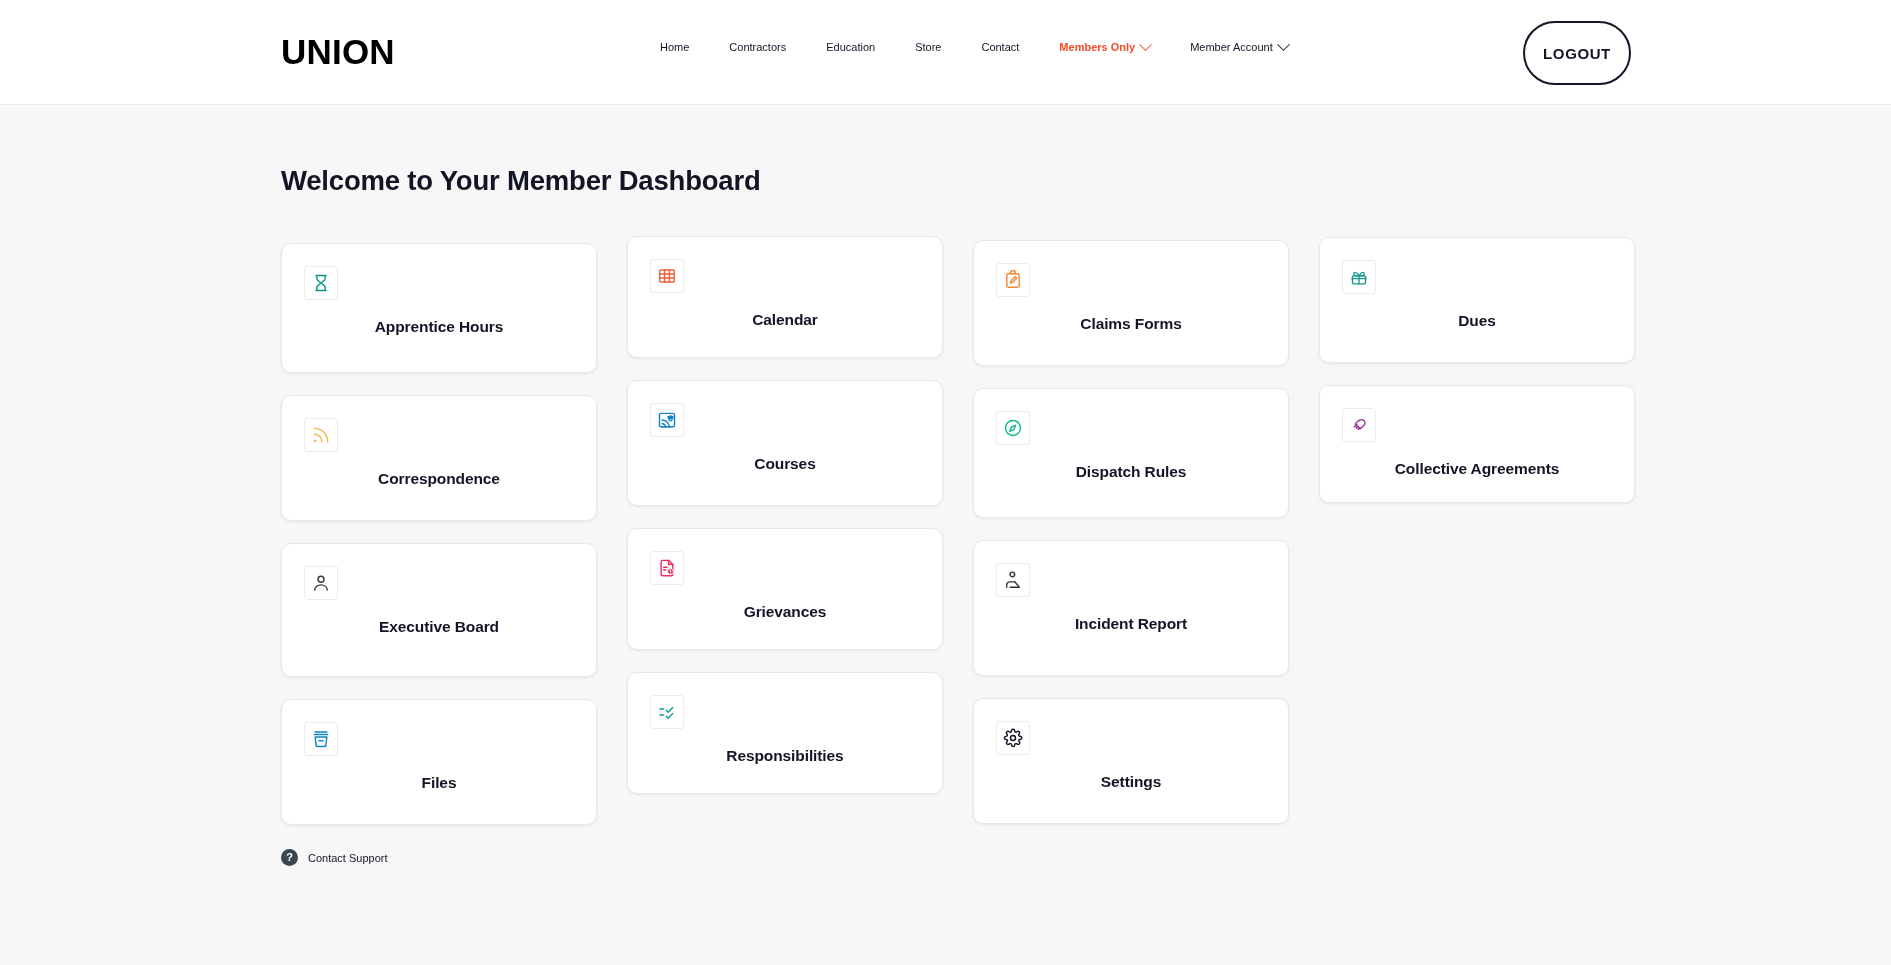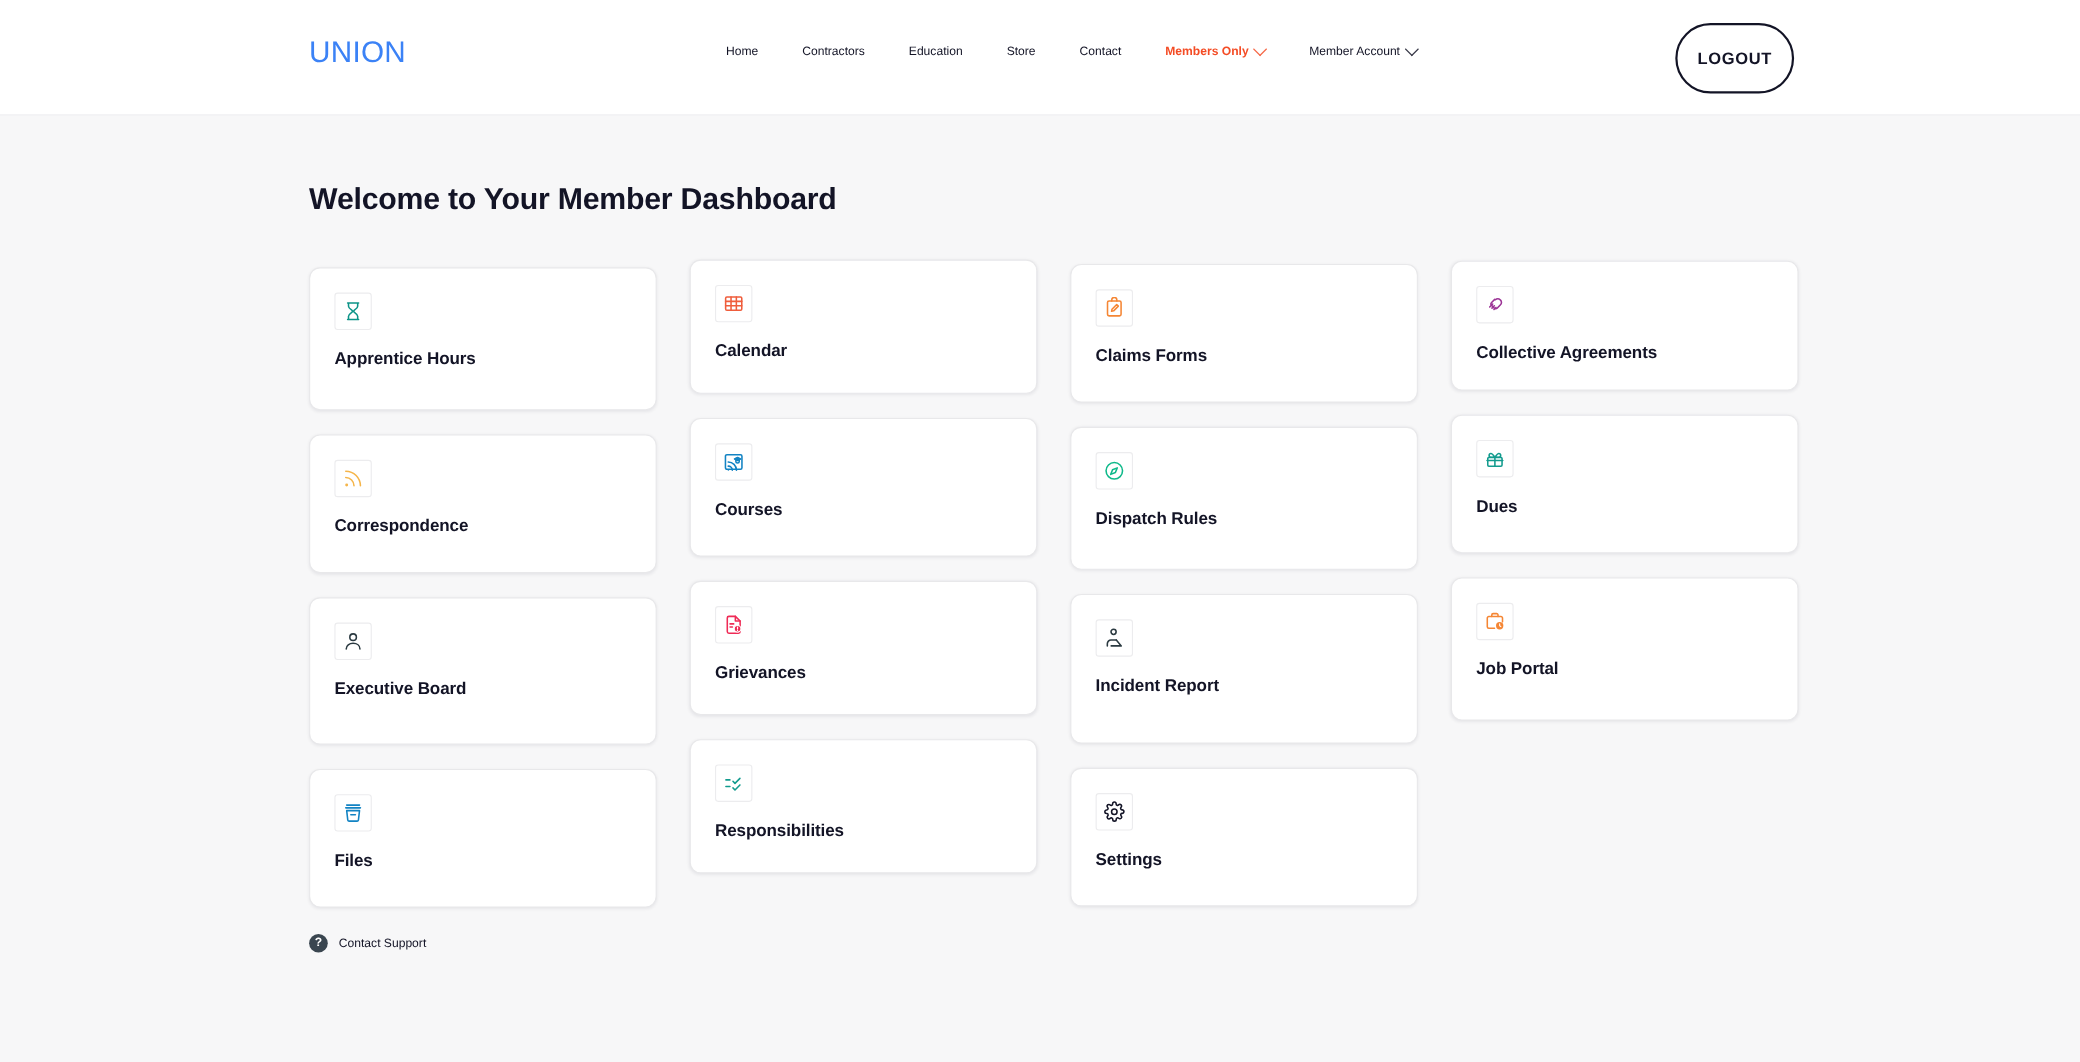--- a/index.html
+++ b/index.html
@@ -22,24 +22,24 @@
     background: #ffffff;
     border-bottom: 1px solid #ececee;
     display: flex;
     align-items: center;
     position: relative;
   }
   .brand {
     position: absolute;
     left: 281px;
     top: 32px;
-    font-size: 27px;
-    font-weight: normal;
+    font-size: 35px;
+    font-weight: bold;
     letter-spacing: 0.2px;
-    color: #3b82f6;
+    color: #000000;
   }
   .main-nav {
     position: absolute;
     left: 640px;
     top: 41px;
     display: flex;
     align-items: center;
     gap: 0;
   }
   .nav-link {
@@ -93,20 +93,21 @@
     letter-spacing: -0.2px;
   }
 
   
   .grid {
     margin-top: 39px;
     display: grid;
     grid-template-columns: repeat(4, 316px);
     column-gap: 30px;
     row-gap: 0;
+    text-align: center;
   }
   .col {
     display: flex;
     flex-direction: column;
   }
   .col-0 { padding-top: 7px; }
   .col-1 { padding-top: 0px; }
   .col-2 { padding-top: 4px; }
   .col-3 { padding-top: 1px; }
 
@@ -326,50 +327,39 @@
           <div class="icon-box">
             <svg width="20" height="20" viewBox="0 0 24 24" fill="none" stroke="#131426" stroke-width="1.7" stroke-linecap="round" stroke-linejoin="round">
               <circle cx="12" cy="12" r="3"></circle>
               <path d="M19.1 14.6a1.5 1.5 0 0 0 .3 1.7l.1.1a1.9 1.9 0 1 1-2.7 2.7l-.1-.1a1.5 1.5 0 0 0-1.7-.3 1.5 1.5 0 0 0-.9 1.4v.2a1.9 1.9 0 1 1-3.8 0v-.1a1.5 1.5 0 0 0-1-1.4 1.5 1.5 0 0 0-1.7.3l-.1.1a1.9 1.9 0 1 1-2.7-2.7l.1-.1a1.5 1.5 0 0 0 .3-1.7 1.5 1.5 0 0 0-1.4-.9h-.2a1.9 1.9 0 1 1 0-3.8h.1a1.5 1.5 0 0 0 1.4-1 1.5 1.5 0 0 0-.3-1.7l-.1-.1a1.9 1.9 0 1 1 2.7-2.7l.1.1a1.5 1.5 0 0 0 1.7.3h.1a1.5 1.5 0 0 0 .9-1.4v-.2a1.9 1.9 0 1 1 3.8 0v.1a1.5 1.5 0 0 0 .9 1.4 1.5 1.5 0 0 0 1.7-.3l.1-.1a1.9 1.9 0 1 1 2.7 2.7l-.1.1a1.5 1.5 0 0 0-.3 1.7v.1a1.5 1.5 0 0 0 1.4.9h.2a1.9 1.9 0 1 1 0 3.8h-.1a1.5 1.5 0 0 0-1.4.9z"></path>
             </svg>
           </div>
           <div class="card-label">Settings</div>
         </div>
       </div>
       <div class="col col-3">
-        <div class="card h-118">
-          <div class="icon-box">
-            <svg width="20" height="20" viewBox="0 0 24 24" fill="none" stroke="#9c3496" stroke-width="1.7" stroke-linecap="round" stroke-linejoin="round">
-              <path d="M11.8 6.2 8.4 9.6a2.2 2.2 0 0 0 0 3.1l3.1 3.1a2 2 0 0 0 2.9 0l3.7-3.7a3.6 3.6 0 0 0 0-5.1l-.4-.4a3.6 3.6 0 0 0-5.1 0z"></path>
-              <path d="M9.6 11.2 6.3 14.5M11.4 13.1l-2.6 2.6M13.2 15 11 17.1"></path>
-            </svg>
-          </div>
-          <div class="card-label">Collective Agreements</div>
-        </div>
         <div class="card h-126">
           <div class="icon-box">
             <svg width="20" height="20" viewBox="0 0 24 24" fill="none" stroke="#129b8e" stroke-width="1.7" stroke-linecap="round" stroke-linejoin="round">
               <rect x="4.2" y="10.6" width="15.6" height="9.6" rx="1.3"></rect>
               <path d="M3.4 13.9h17.2"></path>
               <path d="M12 10.6v9.6"></path>
               <path d="M12 10.4c-1.7-2.3-3-4-4.3-4a2 2 0 1 0 0 4zM12 10.4c1.7-2.3 3-4 4.3-4a2 2 0 1 1 0 4z"></path>
             </svg>
           </div>
           <div class="card-label">Dues</div>
         </div>
-        <div class="card h-130">
-          <div class="icon-box">
-            <svg width="20" height="20" viewBox="0 0 24 24" fill="none" stroke="#f58634" stroke-width="1.7" stroke-linecap="round" stroke-linejoin="round">
-              <path d="M20.3 12.4V8.3a1.7 1.7 0 0 0-1.7-1.7H5.4a1.7 1.7 0 0 0-1.7 1.7v9.4a1.7 1.7 0 0 0 1.7 1.7h6.2"></path>
-              <path d="M8.6 6.6V4.9a1.5 1.5 0 0 1 1.5-1.5h3.8a1.5 1.5 0 0 1 1.5 1.5v1.7"></path>
-              <circle cx="17.2" cy="16.6" r="4" fill="#f58634" stroke="none"></circle>
-              <path d="M17.2 14.6v2.1l1.3.9" stroke="#ffffff" stroke-width="1.2"></path>
-            </svg>
-          </div>
-          <div class="card-label">Job Portal</div>
+        <div class="card h-118">
+          <div class="icon-box">
+            <svg width="20" height="20" viewBox="0 0 24 24" fill="none" stroke="#9c3496" stroke-width="1.7" stroke-linecap="round" stroke-linejoin="round">
+              <path d="M11.8 6.2 8.4 9.6a2.2 2.2 0 0 0 0 3.1l3.1 3.1a2 2 0 0 0 2.9 0l3.7-3.7a3.6 3.6 0 0 0 0-5.1l-.4-.4a3.6 3.6 0 0 0-5.1 0z"></path>
+              <path d="M9.6 11.2 6.3 14.5M11.4 13.1l-2.6 2.6M13.2 15 11 17.1"></path>
+            </svg>
+          </div>
+          <div class="card-label">Collective Agreements</div>
         </div>
       </div>
     </section>
   <div class="support">
     <span class="support-badge">?</span>
     <span class="support-text">Contact Support</span>
   </div>
 </main>
 
 </body></html>

